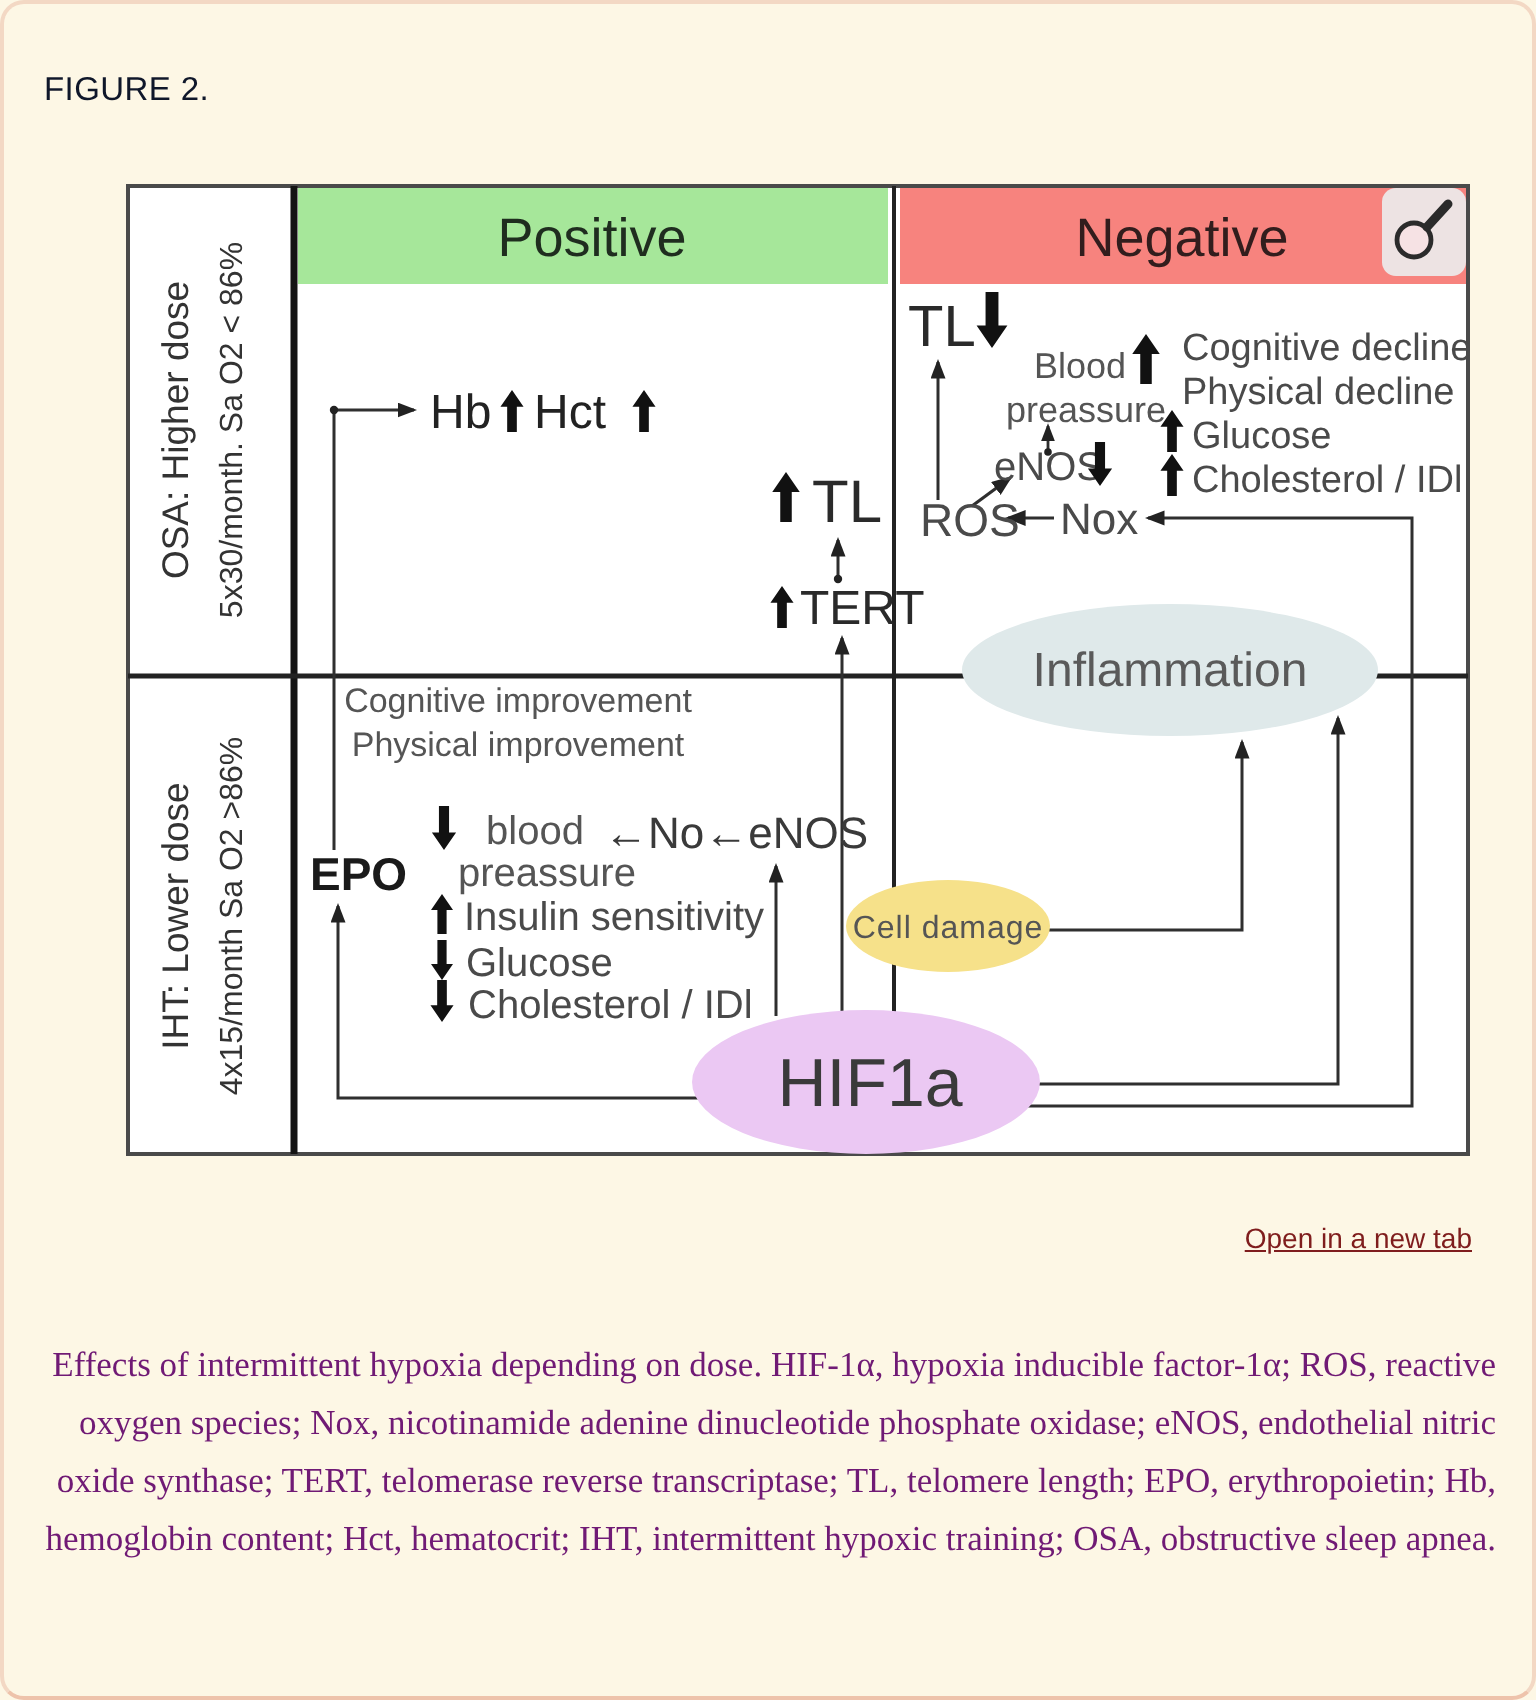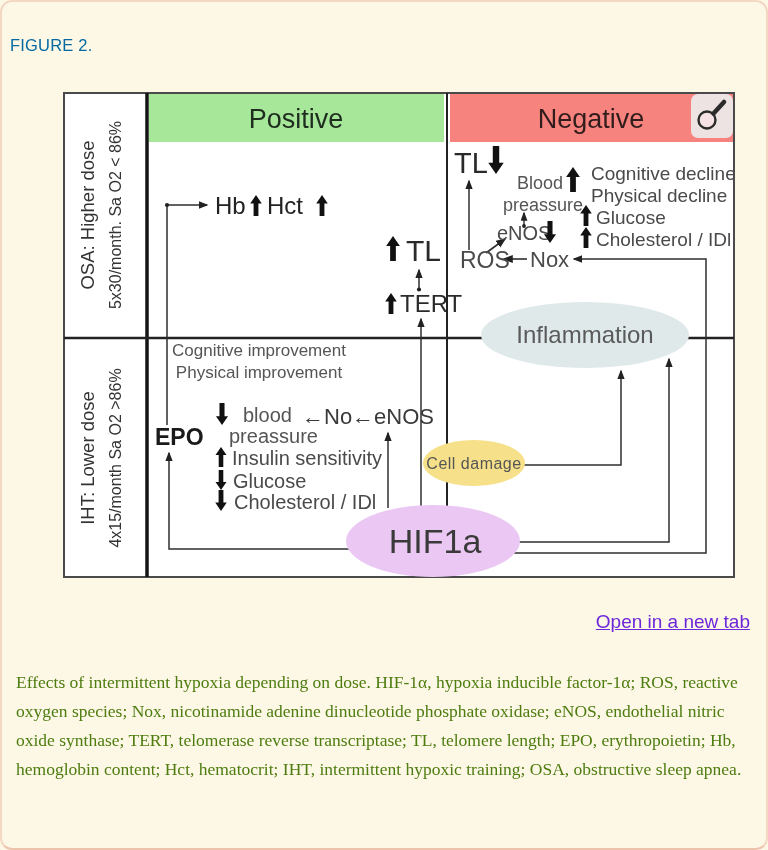--- a/index.html
+++ b/index.html
@@ -10,34 +10,34 @@
     overflow:hidden;
   }
   .frame{
     position:absolute;inset:0;
     border:2px solid #f3d8c4;
     border-bottom-color:#eec3ab;
     border-radius:12px;
     pointer-events:none;
   }
   .figure-label{
-    position:absolute;left:10px;top:36px;
-    font-size:16.5px;color:#0369a1;letter-spacing:.2px;
+    position:absolute;left:22px;top:36px;
+    font-size:16.5px;color:#0f172a;letter-spacing:.2px;
   }
   .figure-box{
     position:absolute;left:47px;top:92px;width:672px;height:486px;padding-left:16px;
   }
   .open-link{
-    position:absolute;top:611px;right:18px;
-    font-size:19px;color:#6d28d9;text-decoration:underline;cursor:pointer;
+    position:absolute;top:611px;right:32px;
+    font-size:14px;color:#7f1d1d;text-decoration:underline;cursor:pointer;
   }
   .caption{
     position:absolute;left:16px;top:668px;width:732px;
     font-family:"Liberation Serif", serif;
-    font-size:17.5px;line-height:29px;color:#4d7c0f;
+    font-size:17.5px;line-height:29px;color:#701a75;text-align:right;
   }
   svg text{font-family:"Liberation Sans", sans-serif;}
 </style>
 </head>
 <body>
 
 <div class="frame"></div>
 
 <div class="figure-label">FIGURE 2.</div>
 

